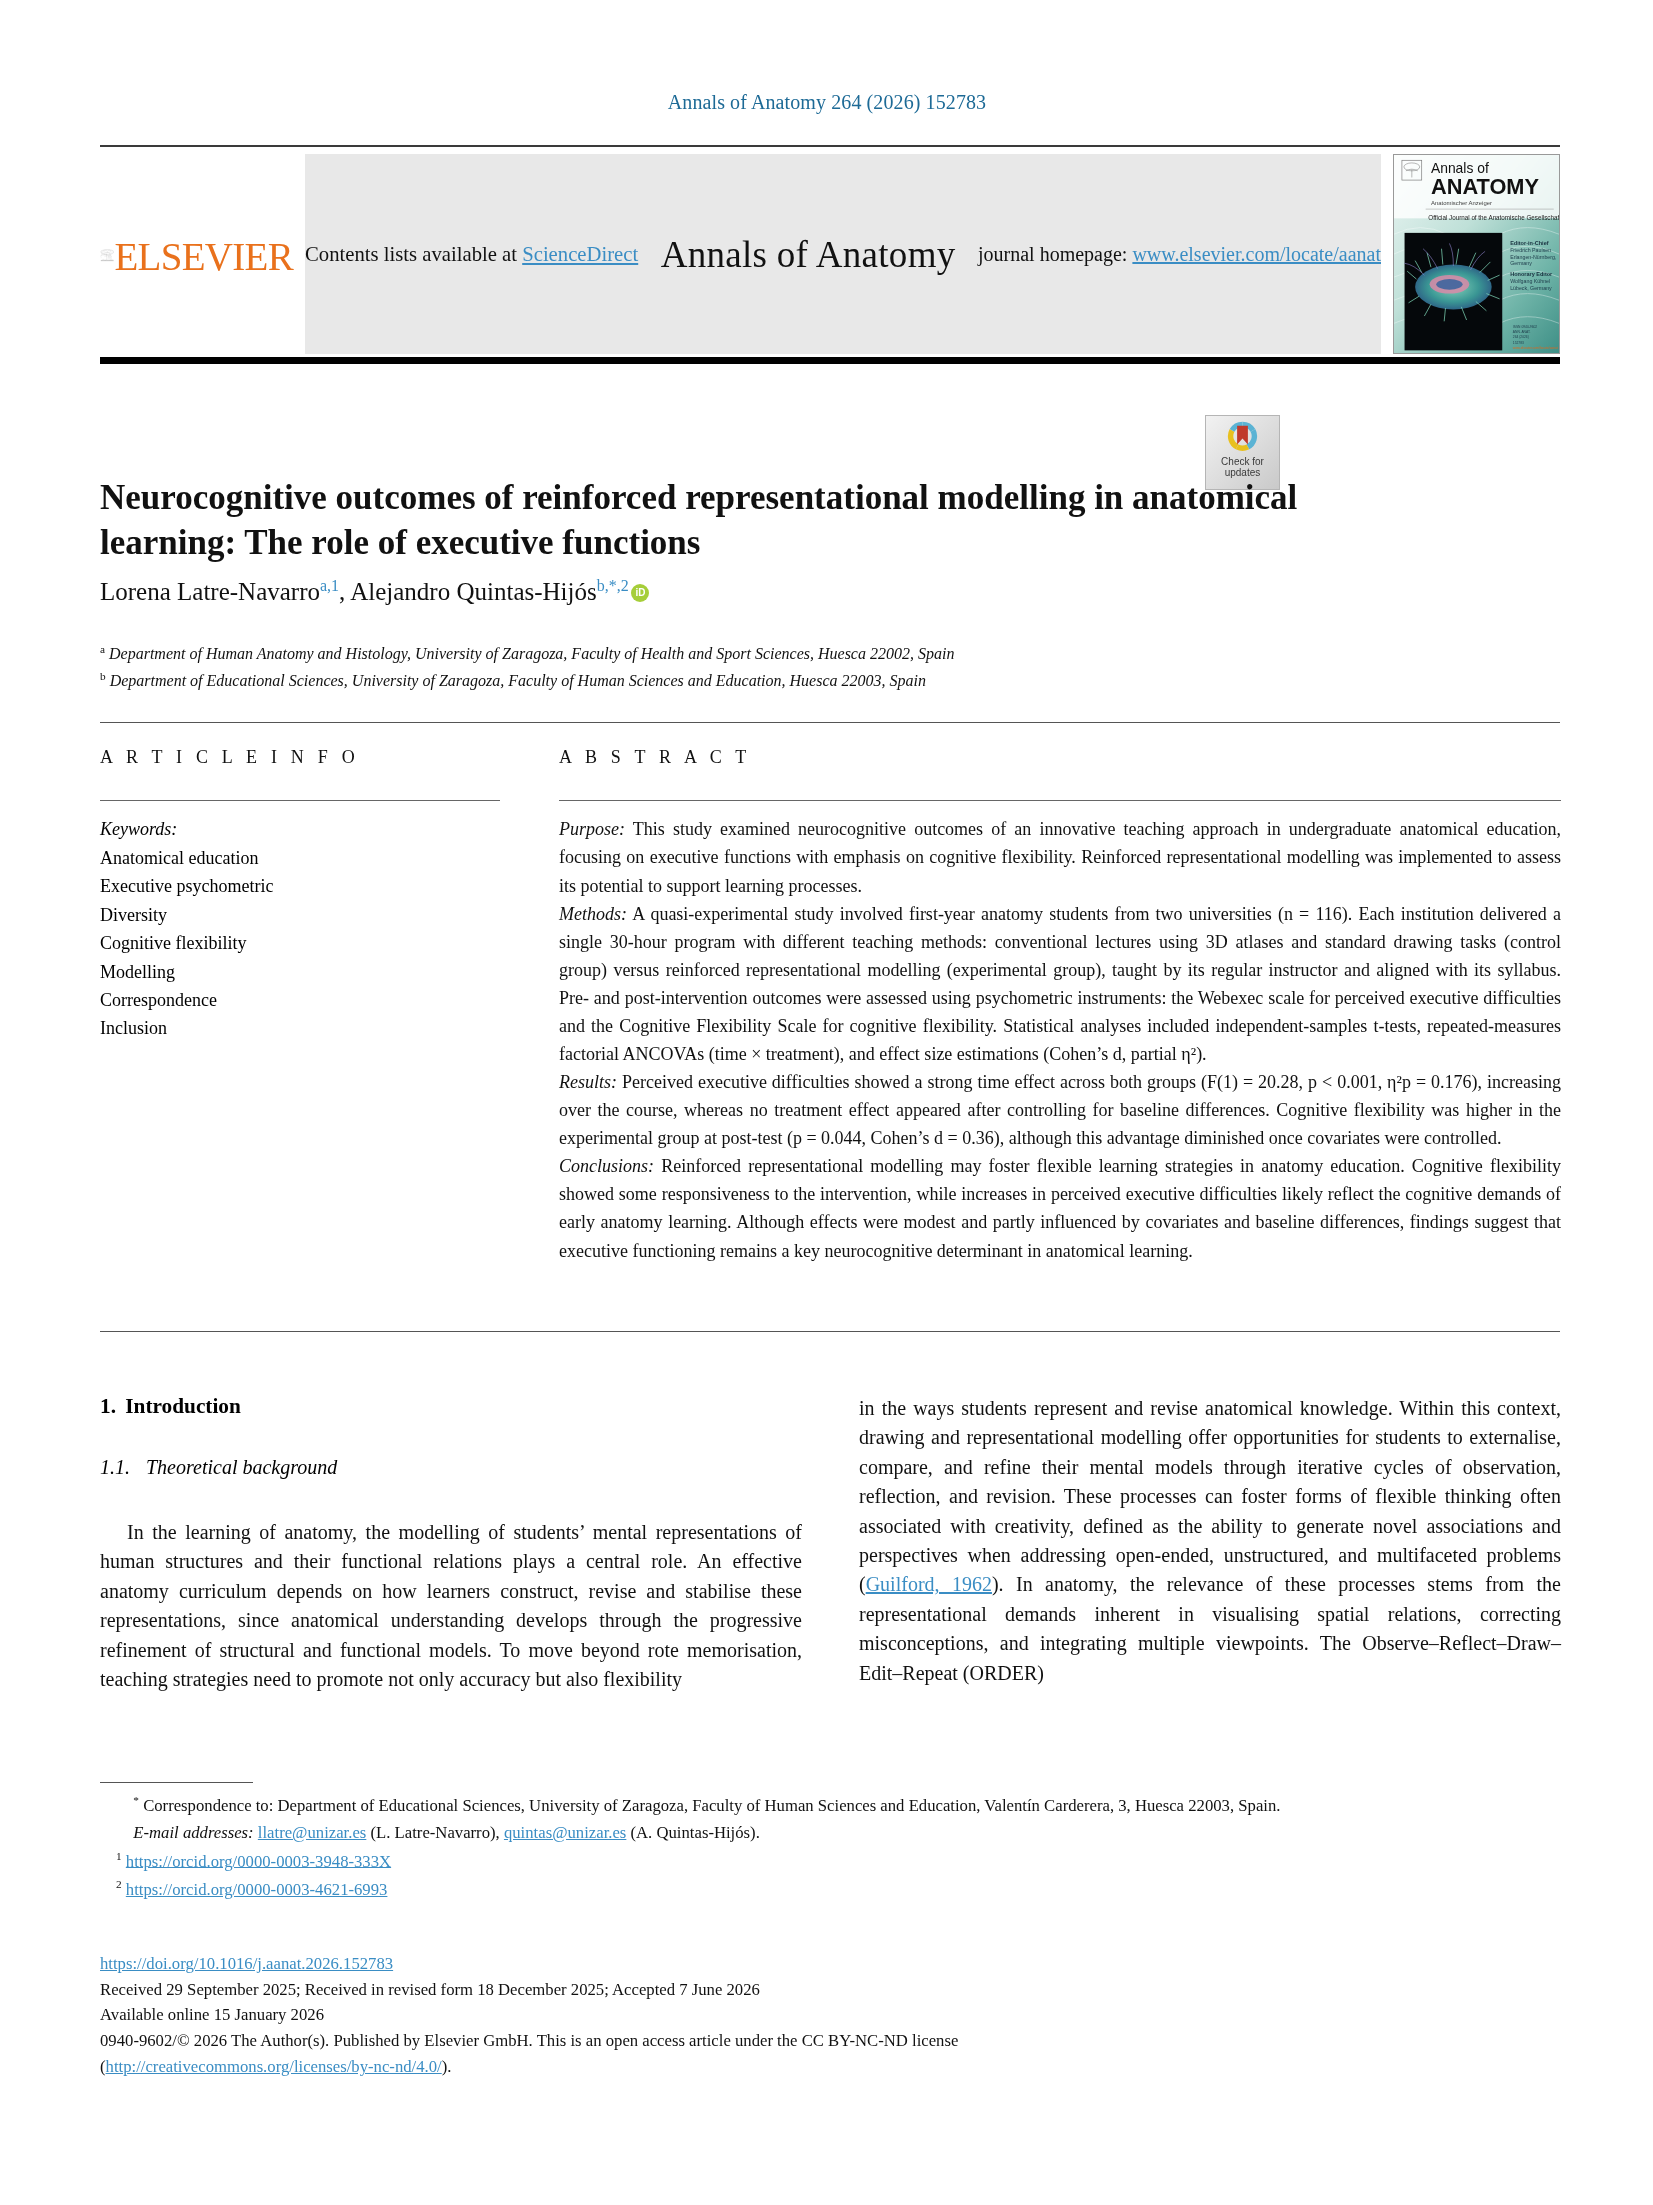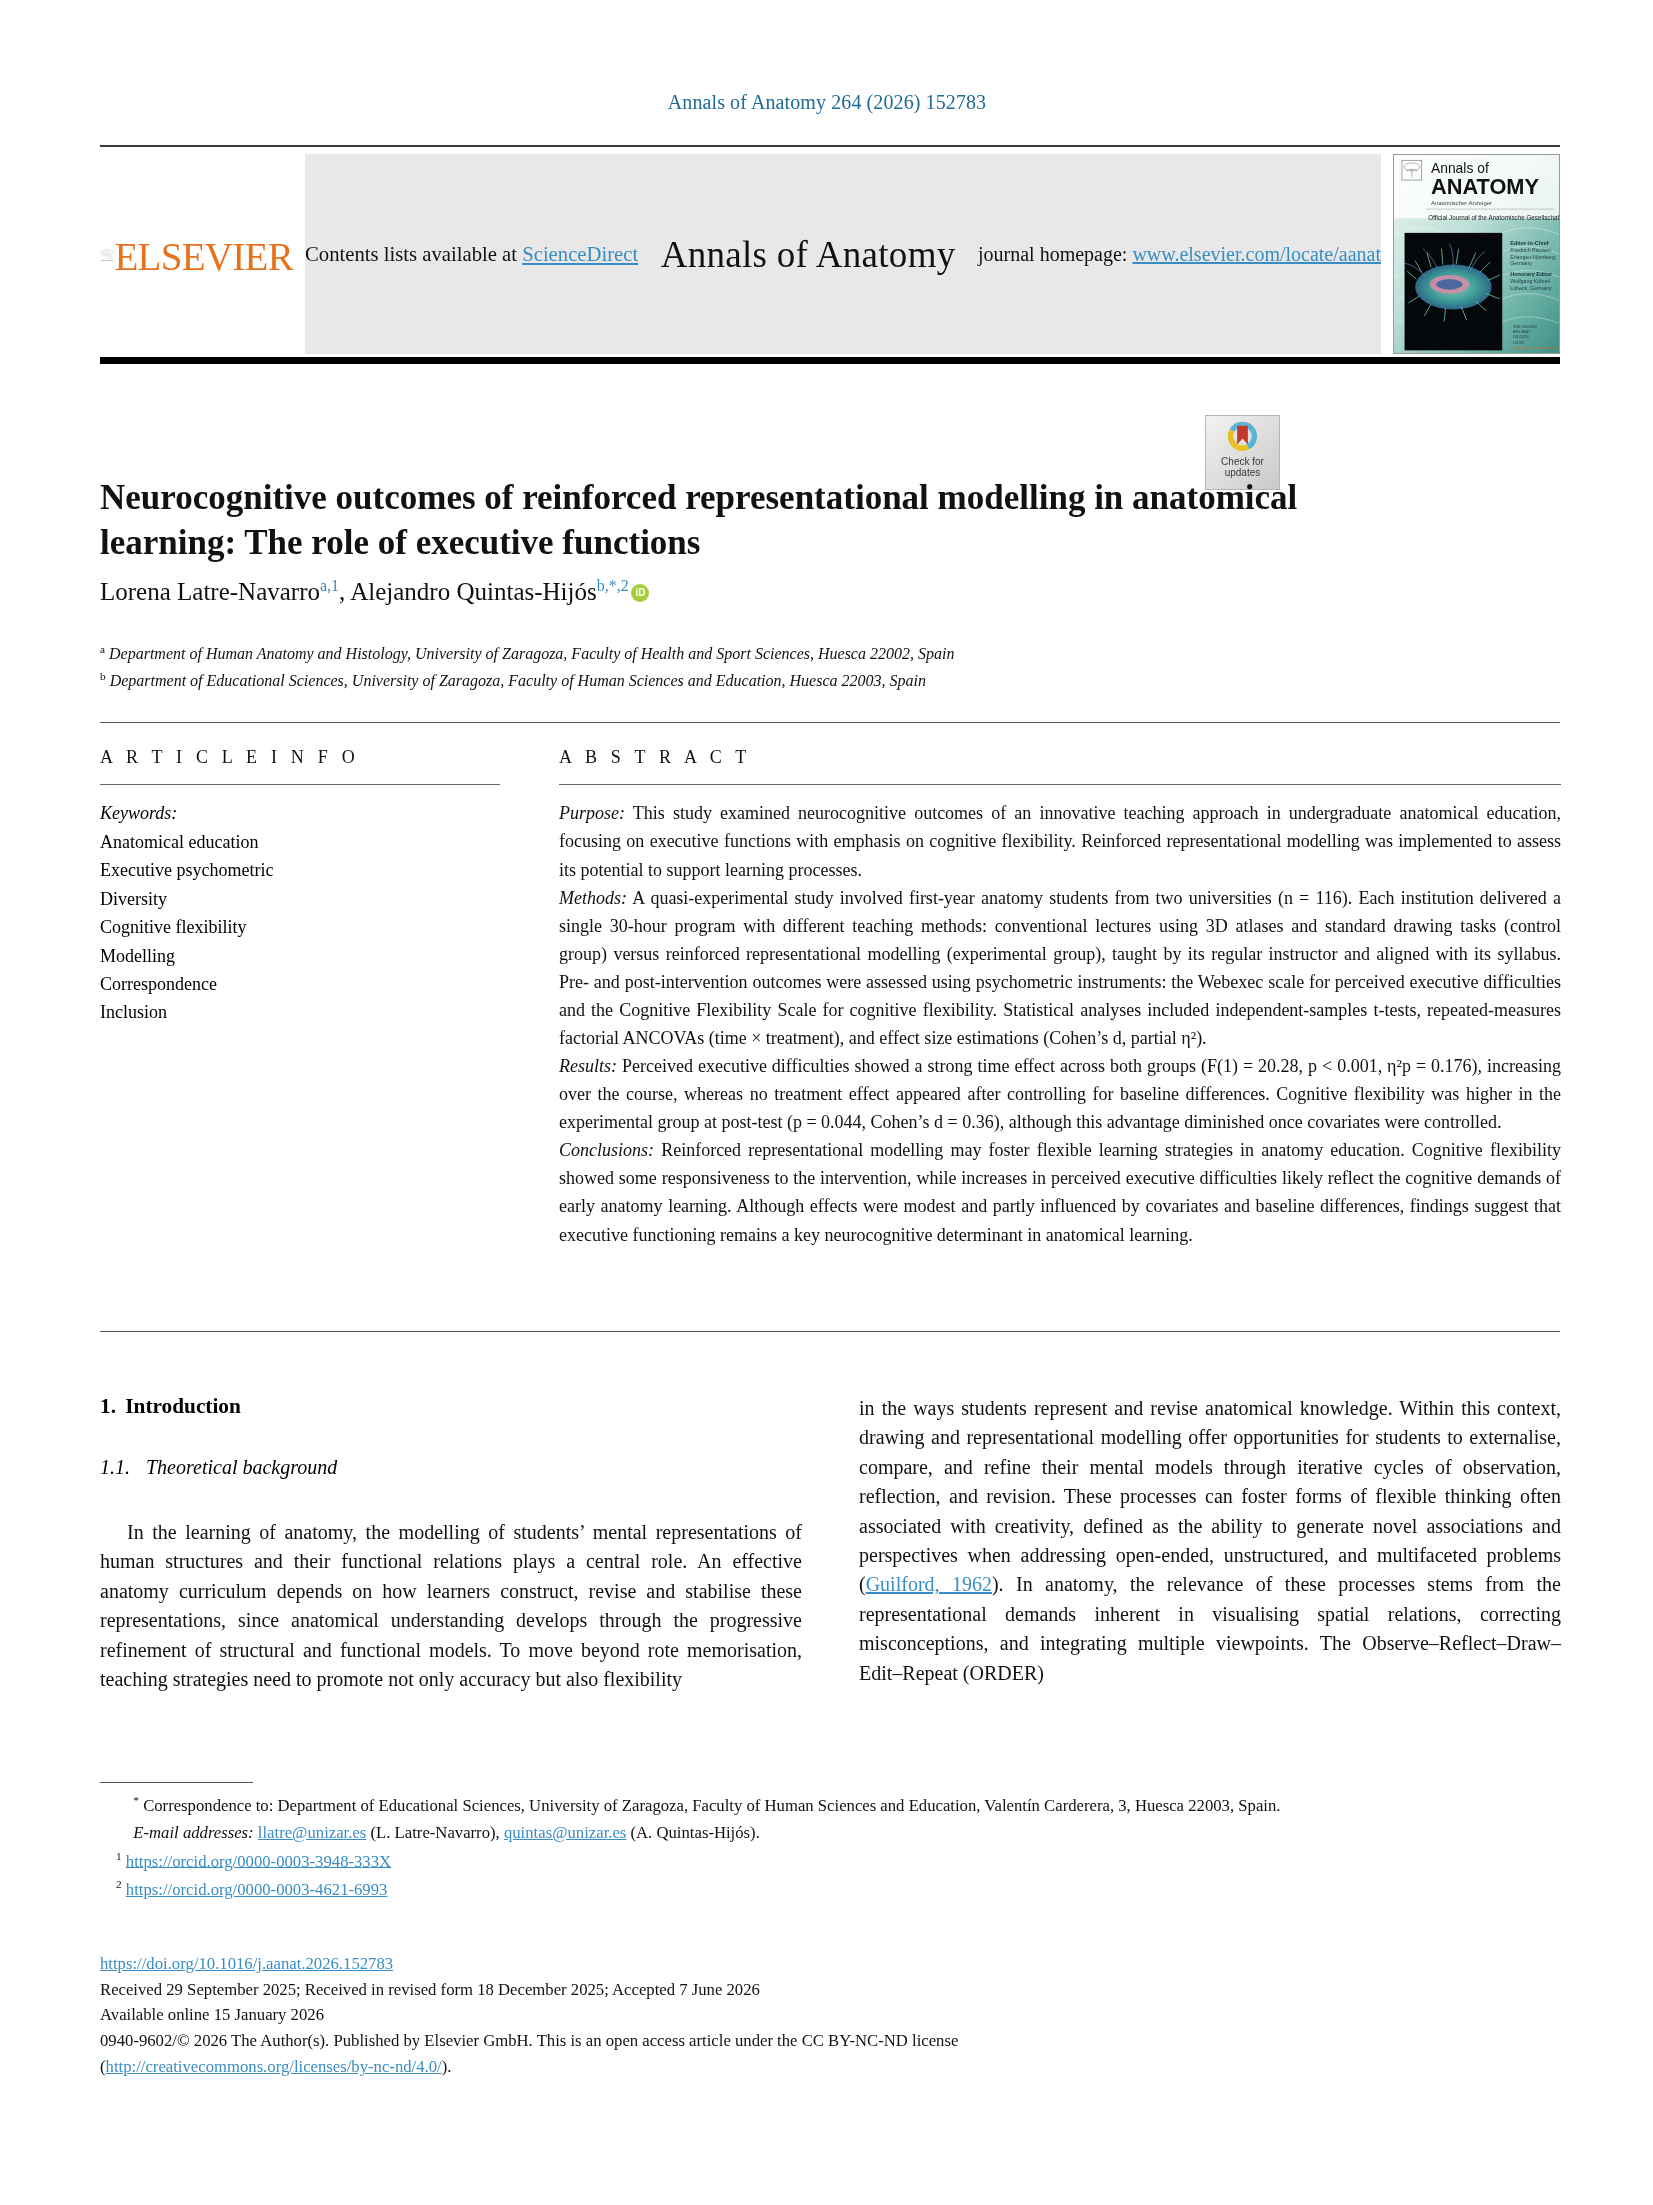--- a/index.html
+++ b/index.html
@@ -207,21 +207,21 @@
   .abs-col {
     position: absolute;
     left: 559px;
     top: 747px;
     width: 1002px;
   }
   .sec-head {
     font-size: 18px;
     letter-spacing: 4.7px;
     color: #111;
-    margin-bottom: 16px;
+    margin-bottom: 32px;
   }
   .thin-rule {
     height: 0.7px;
     background: #666;
     margin-bottom: 14.7px;
   }
   .kw-title {
     font-style: italic;
     font-size: 18px;
     line-height: 1.58;

